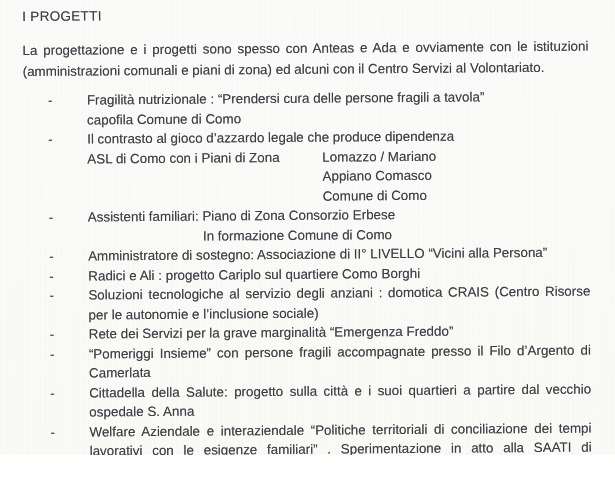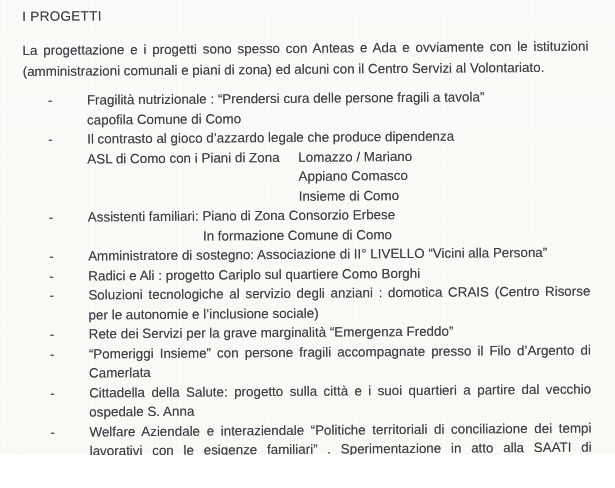--- a/index.html
+++ b/index.html
@@ -51,21 +51,21 @@
     min-height:19.5px;
   }
   .row .dash{
     position:absolute;
     left:25px; top:0;
   }
   .row .txt{display:block;}
   .row.j .txt{text-align:justify; text-align-last:justify;}
   .row .right{
     position:absolute;
-    left:275px; top:0;
+    left:299px; top:0;
     white-space:nowrap;
   }
   .row.c{padding-left:179px;}
 </style>
 </head>
 <body>
 
 <div class="page">
   <div class="content">
 
@@ -91,21 +91,21 @@
         <span class="txt">Il contrasto al gioco d’azzardo legale che produce dipendenza</span>
       </div>
       <div class="row">
         <span>ASL di Como con i Piani di Zona</span>
         <span class="right">Lomazzo / Mariano</span>
       </div>
       <div class="row">
         <span class="right">Appiano Comasco</span>
       </div>
       <div class="row">
-        <span class="right">Insieme di Como</span>
+        <span class="right">Comune di Como</span>
       </div>
 
       <div class="row">
         <span class="dash">-</span>
         <span class="txt">Assistenti familiari: Piano di Zona Consorzio Erbese</span>
       </div>
       <div class="row c">
         <span class="txt">In formazione Comune di Como</span>
       </div>
 

